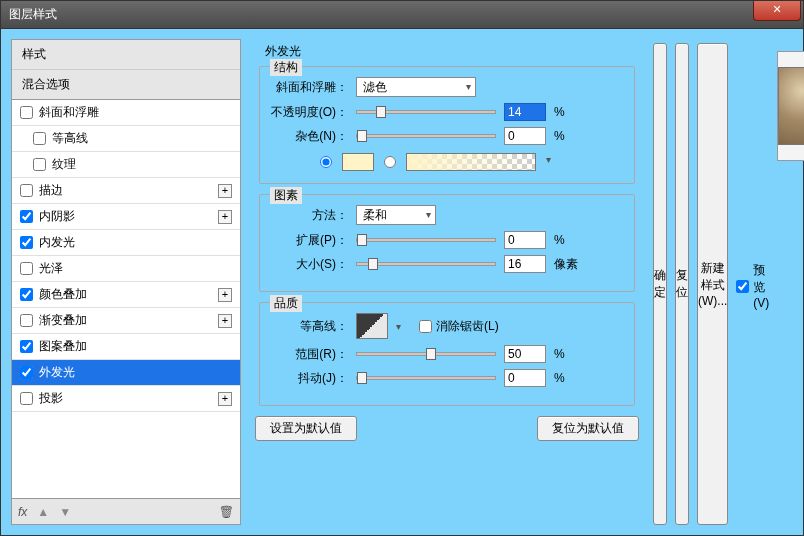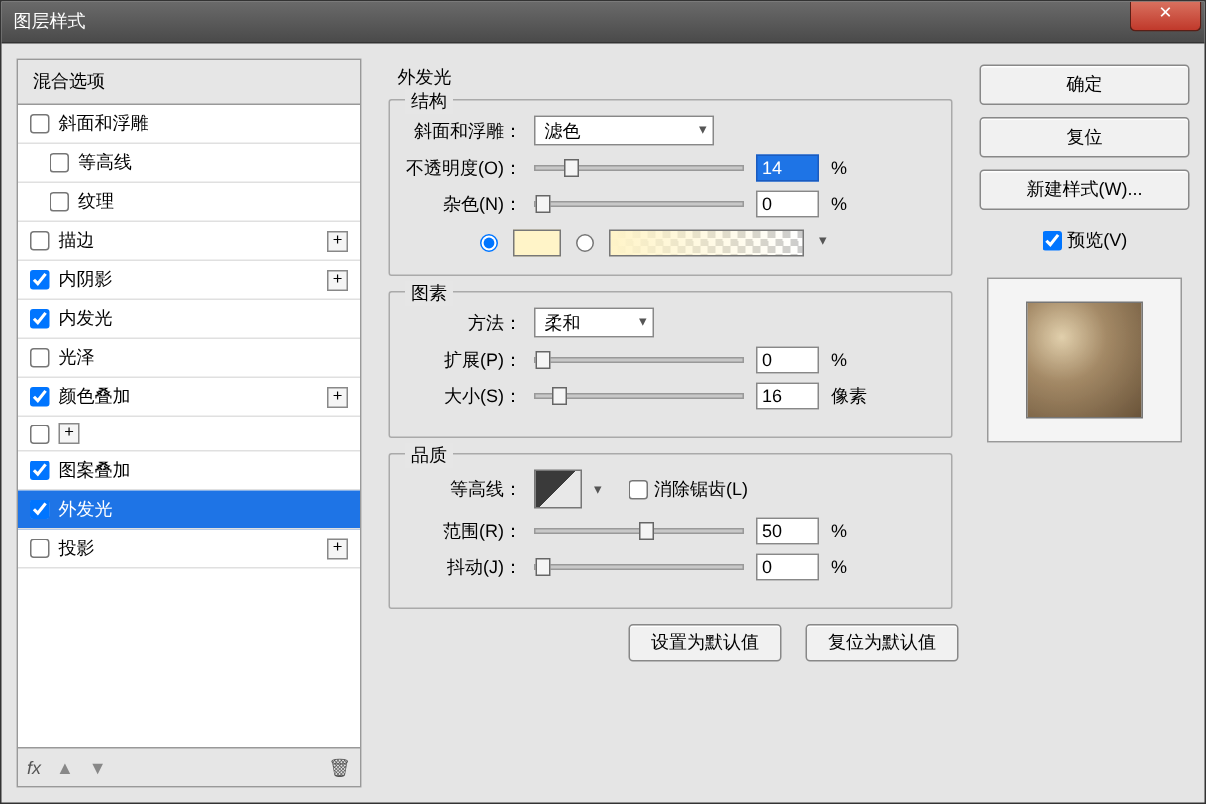--- a/index.html
+++ b/index.html
@@ -1,17 +1,17 @@
 <!DOCTYPE html>
 <html><head>
 <meta charset="utf-8">
 <style>
 * { box-sizing: border-box; margin: 0; padding: 0; font-family: "Microsoft YaHei", Tahoma, sans-serif; font-size: 12px; }
 body { background: #4a4a4a; width: 804px; height: 536px; overflow: hidden; }
-.window { width: 804px; height: 536px; background: #e5e5e5; border: 1px solid #333; position: relative; }
+.window { width: 804px; height: 536px; background: #7dd3fc; border: 1px solid #333; position: relative; }
 .titlebar { height: 28px; background: linear-gradient(#6a6a6a, #4a4a4a); border-bottom: 1px solid #333; display: flex; align-items: center; padding-left: 8px; color: #fff; }
 .titlebar .title { flex: 1; font-size: 12px; }
 .close-btn { width: 48px; height: 20px; background: linear-gradient(#d9715f, #c0392b); border: 1px solid #5a1f16; border-top: none; color: #fff; text-align: center; line-height: 16px; font-size: 11px; margin-right: 2px; border-radius: 0 0 4px 4px; cursor: pointer; position: relative; top: -4px; }
 .content { display: flex; height: calc(100% - 28px); padding: 10px; gap: 10px; }
 .left-panel { width: 230px; display: flex; flex-direction: column; border: 1px solid #999; background: #fff; }
 .left-header { background: #e6e6e6; border-bottom: 1px solid #999; }
 .left-header .row { padding: 6px 10px; border-bottom: 1px solid #ccc; }
 .left-header .row:last-child { border-bottom: none; }
 .style-list { flex: 1; overflow: auto; }
 .style-item { display: flex; align-items: center; padding: 4px 8px; border-bottom: 1px solid #e0e0e0; cursor: pointer; }
@@ -39,23 +39,23 @@
 .num-input { width: 42px; height: 18px; border: 1px solid #888; text-align: left; padding: 0 3px; background: #fff; }
 .num-input.hl { background: #1e74e6; color: #fff; border-color: #1a5bbf; }
 .unit { width: 28px; }
 .color-row { display: flex; align-items: center; gap: 10px; margin-top: 8px; padding-left: 50px; }
 .radio { width: 12px; height: 12px; }
 .swatch { width: 32px; height: 18px; border: 1px solid #777; display: inline-block; }
 .swatch.solid { background: #fff4c8; }
 .grad { width: 130px; height: 18px; border: 1px solid #777; background: linear-gradient(to right, rgba(255,244,200,1), rgba(255,244,200,0)), repeating-conic-gradient(#ccc 0 25%, #fff 0 50%) 0 0/10px 10px; position: relative; }
 .grad::after { content: "▾"; position: absolute; right: -16px; top: 0; font-size: 10px; color: #555; }
 .contour { width: 32px; height: 26px; border: 1px solid #777; background: linear-gradient(135deg, #3a3a3a 50%, #e8e8e8 50%); display: inline-block; }
-.btn-row { display: flex; gap: 16px; justify-content: flex-end; margin-top: 6px; }
+.btn-row { display: flex; gap: 16px; justify-content: space-between; margin-top: 6px; }
 .btn { border: 1px solid #888; background: #f1f1f1; padding: 3px 14px; border-radius: 3px; cursor: pointer; box-shadow: 0 1px 0 #fff inset; }
-.right-panel { width: 140px; display: flex; flex-direction: column; align-items: stretch; gap: 8px; padding-top: 4px; }
+.right-panel { width: 140px; display: flex; align-items: stretch; gap: 8px; padding-top: 4px; }
 .right-panel .btn { width: 100%; text-align: center; padding: 4px 0; }
 .preview-chk { display: flex; align-items: center; justify-content: center; gap: 4px; margin-top: 4px; }
 .preview-box { margin: 8px auto 0; width: 130px; height: 110px; border: 1px solid #999; background: #f4f4f4; display: flex; align-items: center; justify-content: center; }
 .preview-img { width: 78px; height: 78px; border: 1px solid #777; background:
   radial-gradient(circle at 30% 30%, #d8c8a8 0, #a08868 40%, #6b573f 100%);
   background-blend-mode: multiply;
   filter: contrast(1.1);
 }
 </style>
 </head>
@@ -63,20 +63,21 @@
 
 <div class="window">
   <div class="titlebar">
     <span class="title">图层样式</span>
     <div class="close-btn">✕</div>
   </div>
   <div class="content">
 
     <div class="left-panel">
       <div class="left-header">
+        <div class="row">样式</div>
         <div class="row">混合选项</div>
       </div>
       <div class="style-list" id="style-list">
           <div class="style-item">
             <input type="checkbox" style="">
             <span class="label">斜面和浮雕</span>
           </div>
           <div class="style-item indent">
             <input type="checkbox" style="">
             <span class="label">等高线</span>
@@ -103,20 +104,21 @@
             <input type="checkbox" style="">
             <span class="label">光泽</span>
           </div>
           <div class="style-item">
             <input type="checkbox" checked="" style="">
             <span class="label">颜色叠加</span>
             <span class="plus">+</span>
           </div>
           <div class="style-item">
             <input type="checkbox" style="">
+            <span class="label">渐变叠加</span>
             <span class="plus">+</span>
           </div>
           <div class="style-item">
             <input type="checkbox" checked="" style="">
             <span class="label">图案叠加</span>
           </div>
           <div class="style-item selected">
             <input type="checkbox" checked="" style="">
             <span class="label">外发光</span>
           </div>

